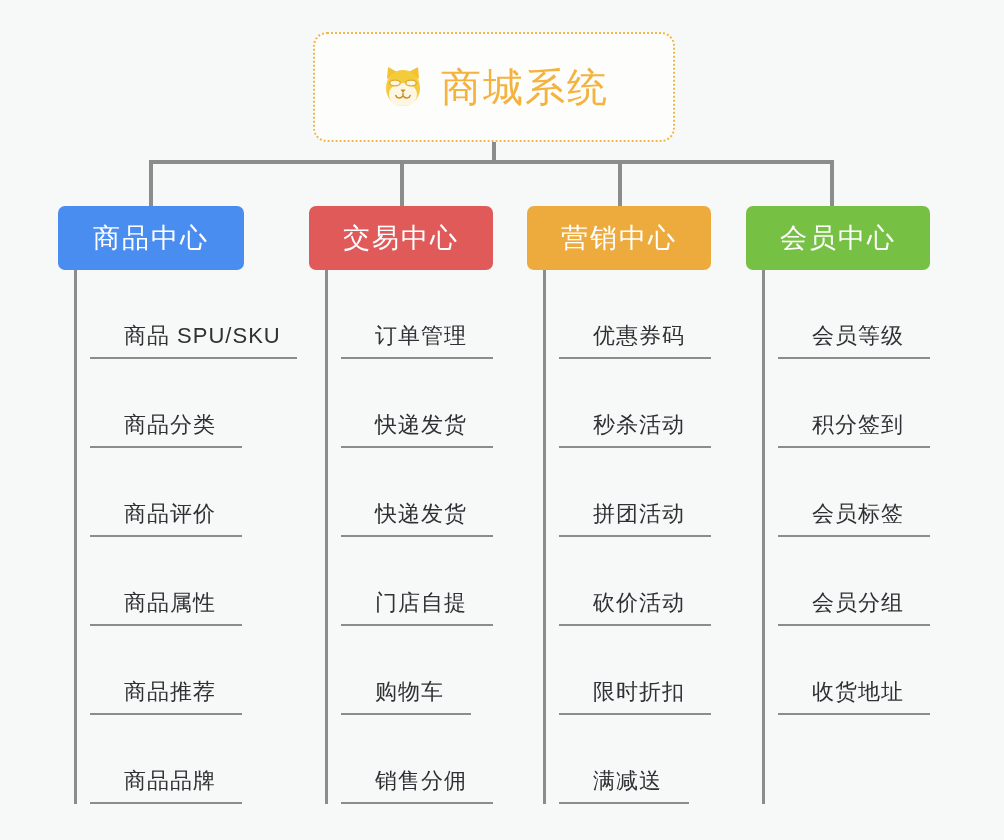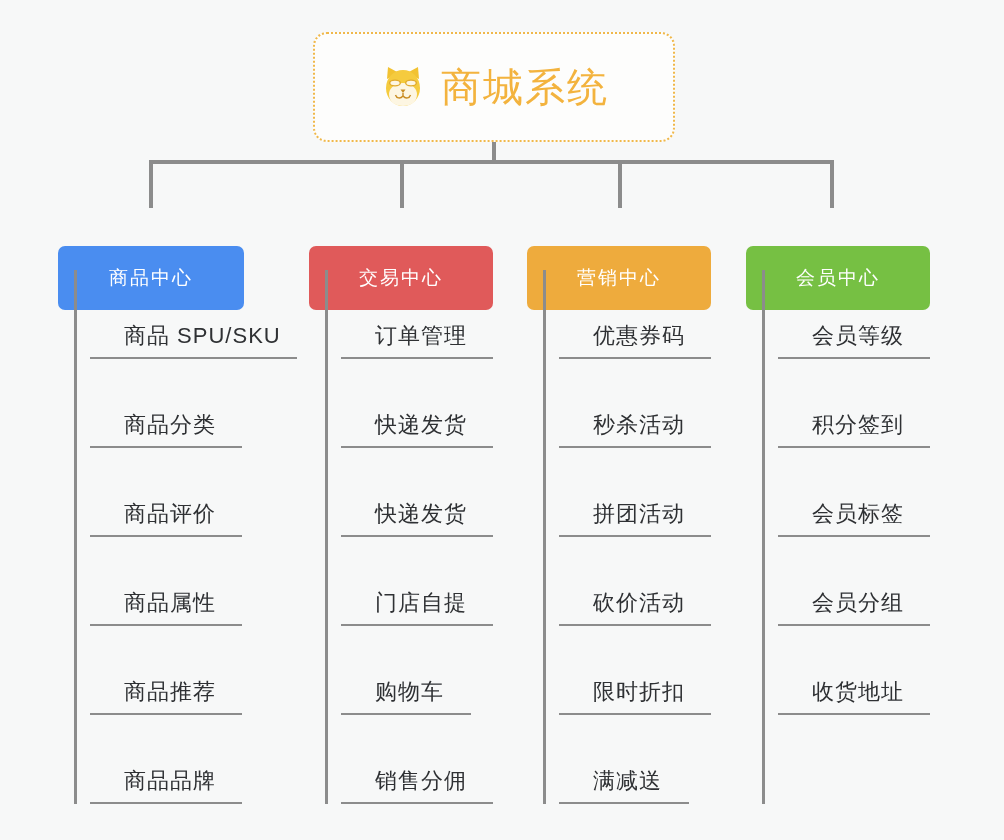--- a/index.html
+++ b/index.html
@@ -68,24 +68,23 @@
   }
   .branch-head {
     position: relative;
     box-sizing: border-box;
     height: 64px;
     border-radius: 7px;
     display: flex;
     align-items: center;
     justify-content: center;
     color: #ffffff;
-    font-size: 19px;
+    font-size: 27px;
     letter-spacing: 2px;
     white-space: nowrap;
-    margin-top: 40px;
   }
 
   
   .spine {
     position: absolute;
     top: 64px;
     left: 16px;
     width: 3px;
     background: #8c8c8c;
   }

